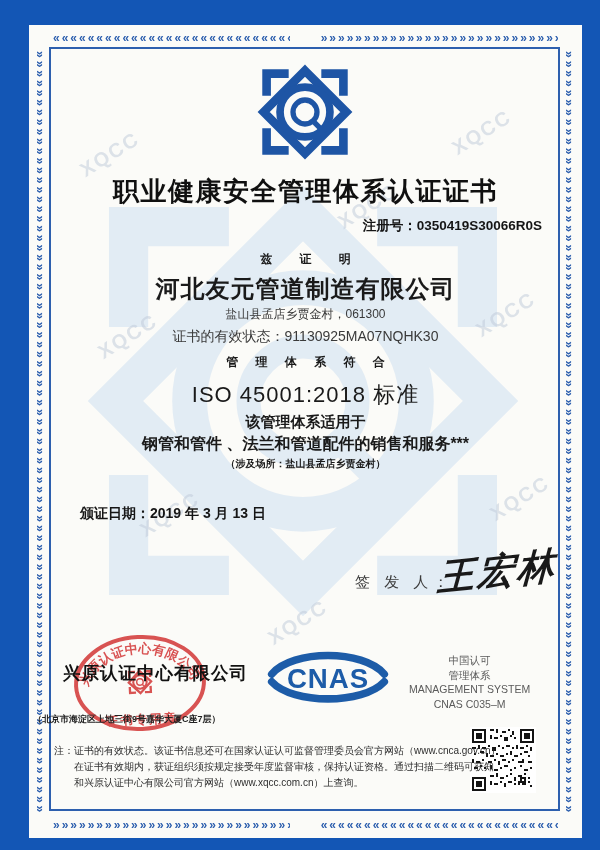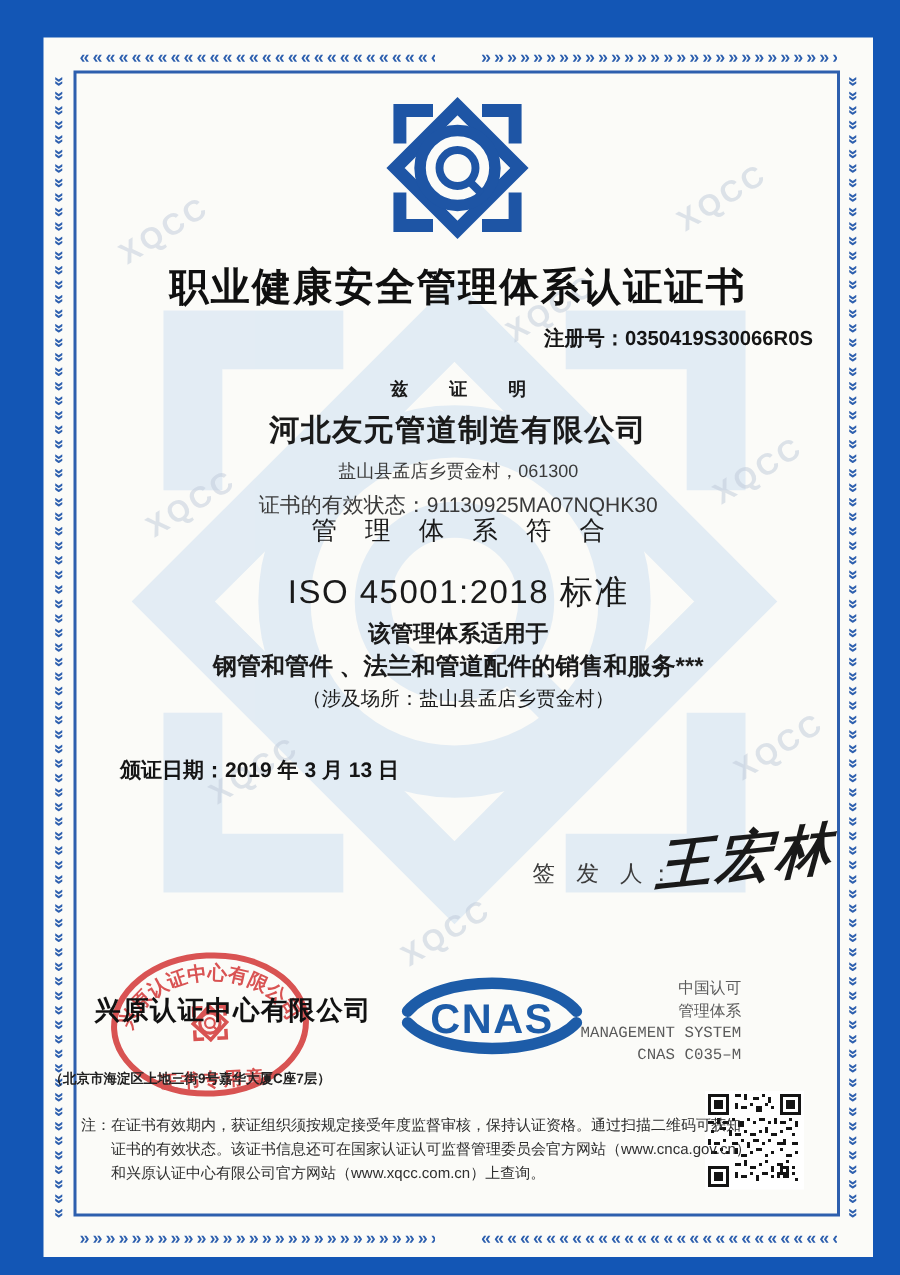--- a/index.html
+++ b/index.html
@@ -21,38 +21,38 @@
   
   .wm-emblem{position:absolute;left:56px;top:158px;width:436px;height:436px;color:#cfe0f1;opacity:.55;}
   .wm-text{position:absolute;color:#bfcad9;opacity:.5;font-weight:bold;font-size:20px;
            letter-spacing:2px;transform:rotate(-32deg);}
   
   .content{position:absolute;left:0;top:0;right:0;bottom:0;text-align:center;color:#1a1a1a;}
   .logo{position:absolute;left:228px;top:36px;width:96px;height:102px;color:#1e55a5;}
   .title{position:absolute;left:0;right:0;top:149px;font-size:26px;font-weight:bold;letter-spacing:1.5px;color:#101010;}
   .reg-row{position:absolute;left:4px;right:40px;top:192px;text-align:right;font-size:13.5px;font-weight:bold;color:#151515;}
   .hereby{position:absolute;left:0;right:0;top:226px;font-size:12px;font-weight:bold;letter-spacing:12px;text-indent:12px;}
-  .company{position:absolute;left:0;right:0;top:248px;font-size:20px;font-weight:bold;letter-spacing:1px;}
+  .company{position:absolute;left:0;right:0;top:248px;font-size:24px;font-weight:bold;letter-spacing:1px;}
   .addr{position:absolute;left:0;right:0;top:281px;font-size:12px;color:#3a3a3a;}
   .credit{position:absolute;left:0;right:0;top:303px;font-size:14px;color:#3a3a3a;}
-  .conform{position:absolute;left:0;right:0;top:317px;font-size:17px;font-weight:normal;letter-spacing:7px;text-indent:7px;}
+  .conform{position:absolute;left:0;right:0;top:329px;font-size:12px;font-weight:bold;letter-spacing:7px;text-indent:7px;}
   .standard{position:absolute;left:0;right:0;top:355px;font-size:22px;font-weight:normal;letter-spacing:1px;}
   .scope-intro{position:absolute;left:0;right:0;top:388px;font-size:15px;font-weight:bold;}
   .scope{position:absolute;left:0;right:0;top:409px;font-size:16px;font-weight:bold;}
-  .sites{position:absolute;left:0;right:0;top:432px;font-size:13px;font-weight:normal;}
+  .sites{position:absolute;left:0;right:0;top:432px;font-size:10px;font-weight:bold;}
   .dates{position:absolute;left:51px;top:477px;text-align:left;font-size:14px;font-weight:bold;line-height:23px;color:#151515;}
   .dates sup{font-size:8px;}
   .signer-label{position:absolute;left:326px;top:548px;font-size:15px;color:#3c3c3c;letter-spacing:5px;}
   .signature{position:absolute;left:408px;top:522px;font-size:37px;font-weight:bold;font-style:italic;
              font-family:"DejaVu Serif",serif;transform:rotate(-6deg) skewX(-8deg);letter-spacing:3px;color:#191919;}
   .stamp{position:absolute;left:41px;top:606px;width:140px;height:104px;opacity:.92;transform:rotate(-3deg);}
   .issuer-name{position:absolute;left:34px;top:636px;font-size:17.5px;font-weight:bold;letter-spacing:1px;color:#111;text-align:left;}
   .issuer-addr{position:absolute;left:4px;top:688px;width:248px;font-size:9px;font-weight:bold;color:#222;text-align:left;}
   .cnas-logo{position:absolute;left:237px;top:622px;width:124px;height:60px;}
-  .cnas-text{position:absolute;left:358px;top:628px;text-align:right;font-size:10.5px;line-height:14.5px;color:#5a5a5a;font-family:Liberation Mono, monospace;}
+  .cnas-text{position:absolute;left:380px;top:628px;text-align:center;font-size:10.5px;line-height:14.5px;color:#5a5a5a;}
   .qr{position:absolute;left:441px;top:702px;width:66px;height:66px;}
   .note{position:absolute;left:25px;top:718px;width:468px;display:flex;text-align:left;
         font-size:10px;line-height:16px;color:#2e2e2e;}
   .note .lbl{flex:0 0 auto;}
   .note .lines span{display:block;white-space:nowrap;}
 </style>
 </head>
 <body>
 
 <svg width="0" height="0" style="position:absolute">
@@ -245,21 +245,21 @@
         <rect x="26" y="2" width="5" height="5" fill="#ffffff"></rect>
           <rect x="27" y="3" width="3" height="3" fill="#141414"></rect>
         <rect x="2" y="26" width="5" height="5" fill="#ffffff"></rect>
           <rect x="3" y="27" width="3" height="3" fill="#141414"></rect>
         <rect x="26" y="26" width="1" height="1" fill="#ffffff"></rect>
       </svg>
 
       <div class="note">
         <div class="lbl">注：</div>
         <div class="lines">
+          <span>证书的有效状态。该证书信息还可在国家认证认可监督管理委员会官方网站（www.cnca.gov.cn）</span>
           <span>在证书有效期内，获证组织须按规定接受年度监督审核，保持认证资格。通过扫描二维码可获知</span>
-          <span>证书的有效状态。该证书信息还可在国家认证认可监督管理委员会官方网站（www.cnca.gov.cn）</span>
           <span>和兴原认证中心有限公司官方网站（www.xqcc.com.cn）上查询。</span>
         </div>
       </div>
 
     </div>
   </div>
 </div>
 
 </body></html>

